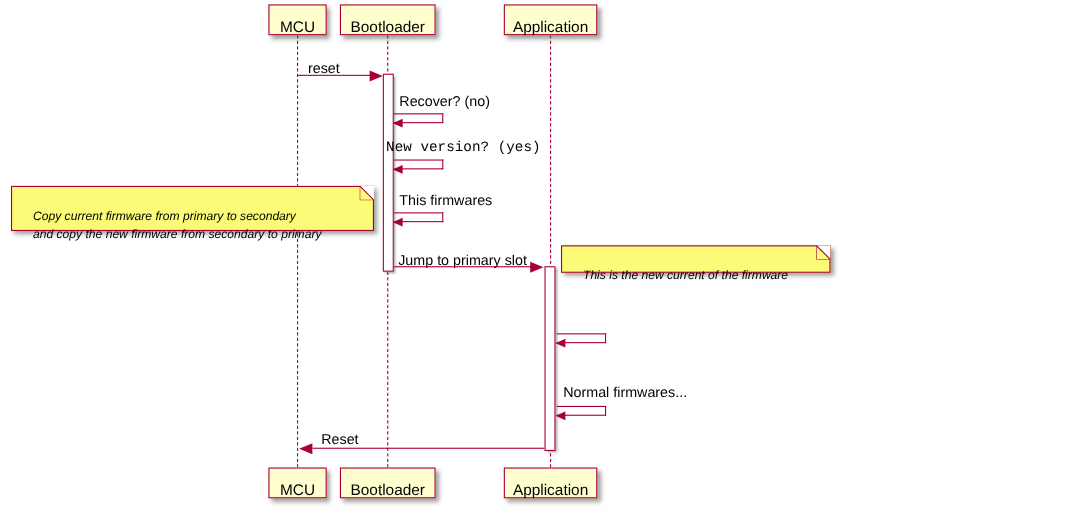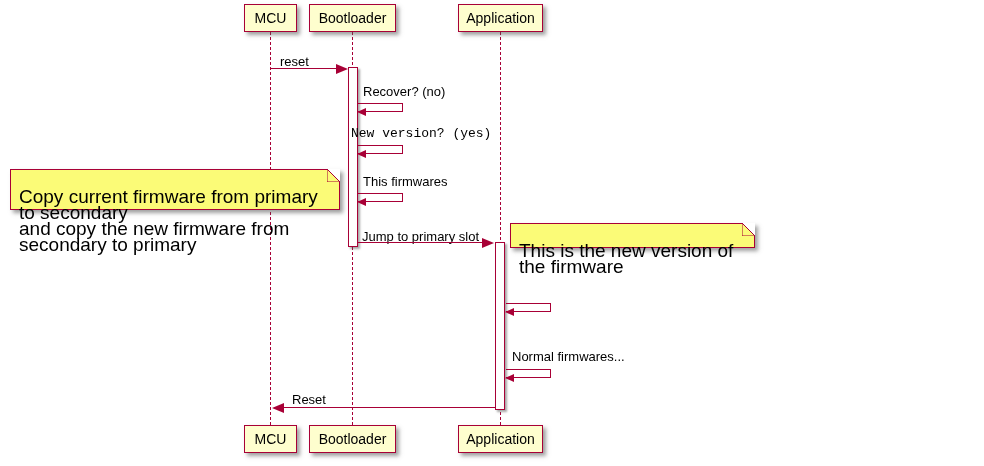--- a/index.html
+++ b/index.html
@@ -11,21 +11,21 @@
   }
   html,body{margin:0;padding:0;background:var(--background);}
   #canvas{
     position:relative;width:984px;height:466px;background:var(--background);
     font-family:"Liberation Sans",sans-serif;color:var(--text);overflow:hidden;
   }
   .participant{
     position:absolute;height:28px;box-sizing:border-box;
     background:var(--participant-fill);border:1.7px solid var(--border);
     box-shadow:3px 3px 4px rgba(80,80,80,.55);
-    display:flex;align-items:center;justify-content:center;
+    display:flex;align-items:flex-end;justify-content:center;
     font-size:14px;line-height:14px;white-space:nowrap;
   }
   .lifeline{position:absolute;width:0;border-left:1px dashed var(--border);}
   .activation{
     position:absolute;width:10px;box-sizing:border-box;background:#fff;
     border:1px solid var(--border);box-shadow:2px 2px 2px rgba(80,80,80,.5);
   }
   .mlabel{position:absolute;font-size:13px;line-height:15px;white-space:nowrap;}
   .hline{position:absolute;height:0;border-top:1px solid var(--border);}
   .head-r{position:absolute;width:0;height:0;
@@ -35,21 +35,21 @@
     border-top:5px solid transparent;border-bottom:5px solid transparent;
     border-right:12px solid var(--border);}
   .loop{position:absolute;width:45px;height:9px;box-sizing:border-box;
     border:1px solid var(--border);border-left:none;background:transparent;}
   .loop .lhead{position:absolute;left:-1px;bottom:-5px;width:0;height:0;
     border-top:4px solid transparent;border-bottom:4px solid transparent;
     border-right:9px solid var(--border);}
   .note{
     position:absolute;box-sizing:border-box;background:var(--note-fill);
     border:1px solid var(--border);box-shadow:3px 3px 4px rgba(80,80,80,.55);
-    font-size:19px;line-height:16px;padding:3px 8px;white-space:pre-line;
+    font-size:11px;line-height:16px;padding:3px 19px;white-space:pre-line;font-style:italic;
   }
   .fold{position:absolute;top:-1px;right:-1px;width:13px;height:13px;}
 </style>
 </head>
 <body>
 
 <div id="canvas">
 
   <div class="lifeline" style="left:270px;top:32px;height:393px;"></div>
   <div class="lifeline" style="left:352px;top:32px;height:393px;"></div>
@@ -97,21 +97,21 @@
   <div class="note" style="left:10px;top:169px;width:330px;height:41px;">
     <span>Copy current firmware from primary to secondary
 and copy the new firmware from secondary to primary</span>
     <svg class="fold" width="13" height="13">
       <polygon points="0,0 13,0 13,13" style="fill:var(--background)"></polygon>
       <path d="M0,0 L0,13 L13,13 Z" style="fill:var(--note-fill);stroke:var(--border);stroke-width:1"></path>
     </svg>
   </div>
 
   <div class="note" style="left:510px;top:223px;width:245px;height:25px;">
-    <span>This is the new version of the firmware</span>
+    <span>This is the new current of the firmware</span>
     <svg class="fold" width="13" height="13">
       <polygon points="0,0 13,0 13,13" style="fill:var(--background)"></polygon>
       <path d="M0,0 L0,13 L13,13 Z" style="fill:var(--note-fill);stroke:var(--border);stroke-width:1"></path>
     </svg>
   </div>
 
 
   <div class="participant" style="left:244px;top:4px;width:53px;">
     <span>MCU</span>
   </div>

